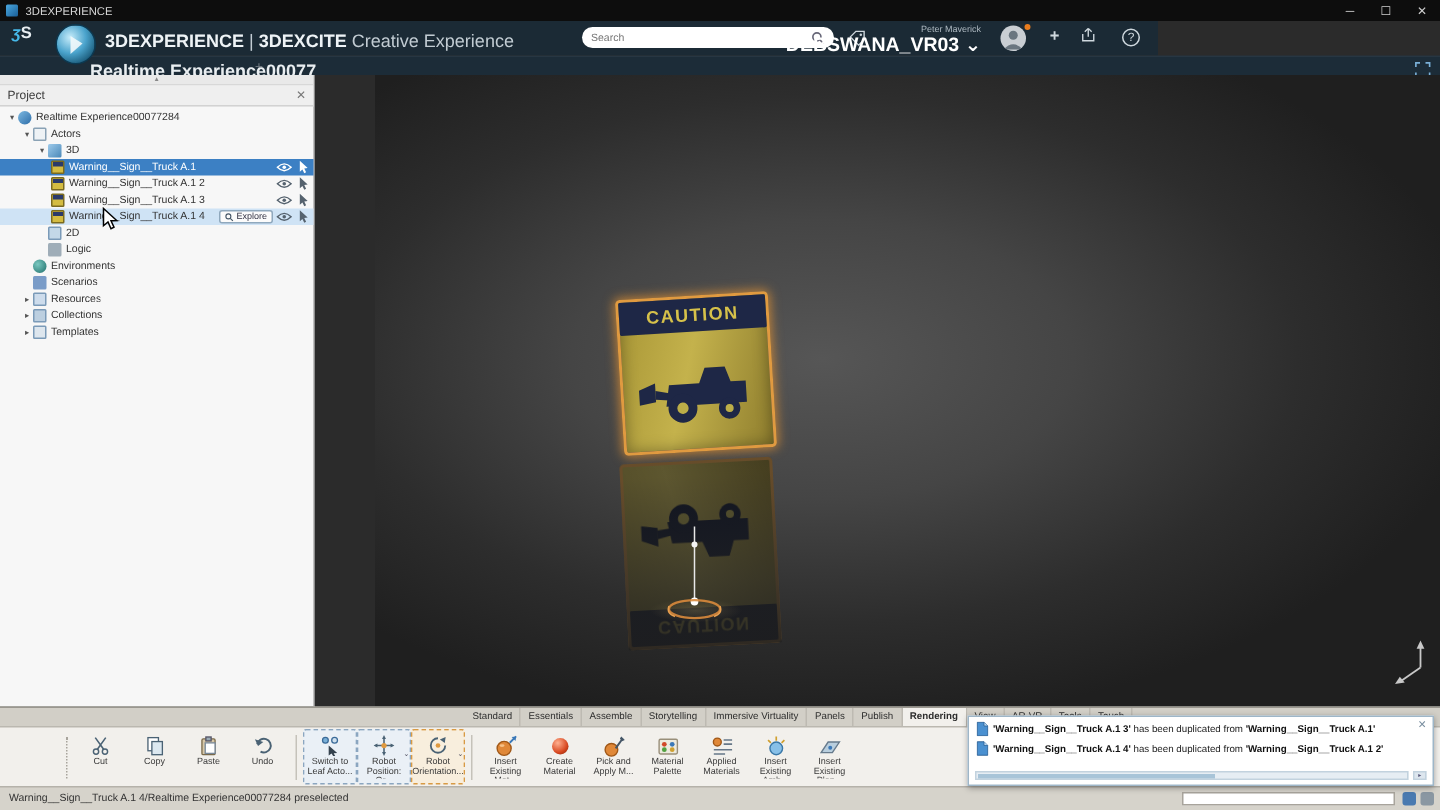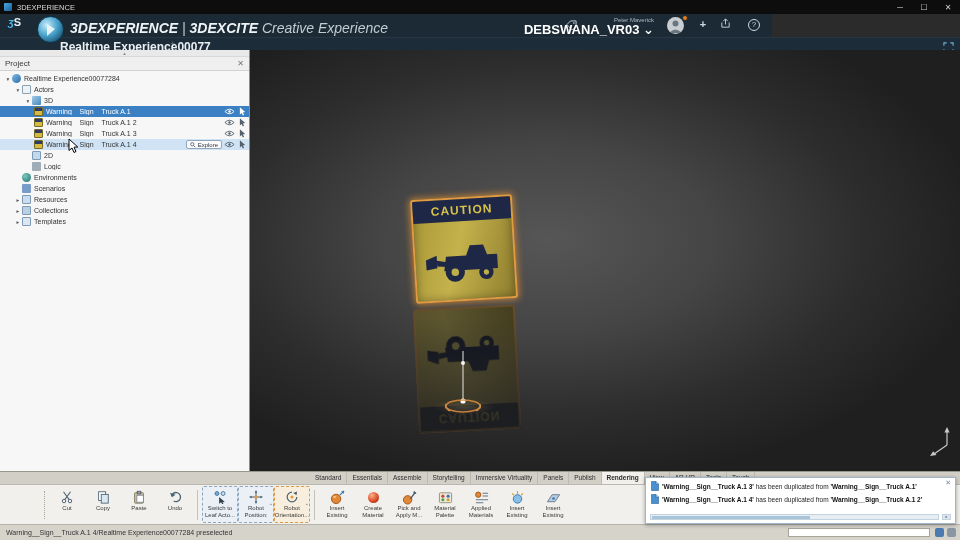--- a/index.html
+++ b/index.html
@@ -7,21 +7,21 @@
   #app { position:relative; width:960px; height:540px; font-family:"Liberation Sans","DejaVu Sans",sans-serif; background:#2b2b2b; }
 
   
   .titlebar { position:absolute; left:0; top:0; width:960px; height:14px; background:#0d0d0d; display:flex; align-items:center; color:#d8d8d8; font-size:7.5px; }
   .titlebar .appico { width:8px; height:8px; margin:0 5px 0 4px; border-radius:1px; background:linear-gradient(135deg,#4aa8e0,#1a5e96); }
   .wincontrols { margin-left:auto; display:flex; }
   .wincontrols span { width:24px; text-align:center; font-size:8px; color:#cfcfcf; cursor:default; }
 
   
   .header { position:absolute; left:0; top:14px; width:772px; height:23px; background:#1b2a35; }
-  .brandrow { position:absolute; left:70px; top:6px; font-size:14px; color:#eef3f6; white-space:nowrap;font-style:italic; }
+  .brandrow { position:absolute; left:70px; top:6px; font-size:12px; color:#eef3f6; white-space:nowrap; }
   .brandrow .b { font-weight:bold; }
   .brandrow .lite { font-weight:normal; color:#c2ccd3; }
   .dslogo { position:absolute; left:8px; top:2px; width:24px; height:18px; font-size:11px; font-weight:bold; color:#46b8e8; font-style:italic; }
   .dslogo .s { color:#e8eef2; font-style:normal; }
   .compass { position:absolute; left:37px; top:2px; width:27px; height:27px; border-radius:50%; z-index:5;
              background:radial-gradient(circle at 35% 32%,#c6ecfa,#4aa3cc 45%,#14506e 85%); border:1px solid #0c3categ850; border:1px solid #0c3850; }
   .compass .needle { position:absolute; left:9px; top:7px; width:0; height:0; border-left:8px solid #f2f8fb; border-top:5px solid transparent; border-bottom:7px solid transparent; opacity:.9; }
   .searchwrap { position:absolute; left:388px; top:4px; width:168px; height:14px; background:#fff; border-radius:7px; display:flex; align-items:center; }
   .searchwrap input { flex:1; border:none; outline:none; background:transparent; font-size:7px; padding:0 6px; color:#444; font-family:inherit; }
   .searchwrap svg { margin-right:6px; }
@@ -37,21 +37,21 @@
   .hbtn.share { right:40px; }
   .helpbtn { position:absolute; right:12px; top:5px; width:12px; height:12px; border:1px solid #cfd8de; border-radius:50%; color:#cfd8de; font-size:8px; line-height:10px; text-align:center; }
 
   
   .crumbrow { position:absolute; left:0; top:37px; width:960px; height:13px; background:#1c2c38; border-top:1px solid rgba(255,255,255,.05); }
   .crumbtitle { position:absolute; left:60px; top:2px; font-size:12px; color:#e9eef1; font-weight:bold; }
   .crumbadd { position:absolute; left:170px; top:1px; font-size:9px; color:rgba(255,255,255,.35); }
   .expandvp { position:absolute; right:6px; top:1px; }
 
   
-  .panel { position:absolute; left:0; top:50px; width:250px; height:421px; background:#f7f7f7; border-right:1px solid #8c8c8c; }
+  .panel { position:absolute; left:0; top:50px; width:210px; height:421px; background:#f7f7f7; border-right:1px solid #8c8c8c; }
   .panel-grip { height:7px; background:#e9e9e9; text-align:center; font-size:5px; color:#888; line-height:6px; border-bottom:1px solid #d8d8d8; }
   .panel-hd { height:14px; background:#efefef; border-bottom:1px solid #d2d2d2; display:flex; align-items:center; padding:0 5px; }
   .panel-hd .t { font-size:8px; color:#3a3a3a; }
   .panel-hd .x { margin-left:auto; font-size:8px; color:#777; }
   .tree { padding-top:2px; }
   .trow { display:flex; align-items:center; height:11px; font-size:7px; color:#333; white-space:nowrap; }
   .trow.d0 { padding-left:4px; } .trow.d1 { padding-left:14px; } .trow.d2 { padding-left:24px; } .trow.d3 { padding-left:34px; }
   .trow.sel { background:#3c80c4; color:#fff; }
   .trow.hov { background:#cfe3f5; }
   .exp { width:8px; font-size:5.5px; color:#555; text-align:center; flex:none; }
@@ -151,20 +151,27 @@
     <div class="dslogo">ʒ<span class="s">S</span></div>
     <div class="compass">
         <div class="needle"></div>
       </div>
     <div class="brandrow">
       <span class="b">3DEXPERIENCE</span>
       <span class="lite">|</span>
       <span class="b">3DEXCITE</span>
       <span class="lite">Creative Experience</span>
     </div>
+    <div class="searchwrap">
+      <input placeholder="Search" style="">
+      <svg width="9" height="9" viewBox="0 0 10 10">
+        <circle cx="4" cy="4" r="3" fill="none" stroke="#667" stroke-width="1.2"></circle>
+        <line x1="6.3" y1="6.3" x2="9" y2="9" stroke="#667" stroke-width="1.2"></line>
+      </svg>
+    </div>
     <div class="tagbtn">
       <svg width="11" height="11" viewBox="0 0 12 12">
         <path d="M1 5 L5 1 H11 V7 L7 11 Z" fill="none" stroke="#cfd8de" stroke-width="1"></path>
         <circle cx="8.6" cy="3.4" r="0.9" fill="#cfd8de"></circle>
       </svg>
     </div>
     <div class="usertext">
       <div class="nm">Peter Maverick</div>
       <div class="tn"><span>DEBSWANA_VR03</span>
         <span>⌄</span></div>

